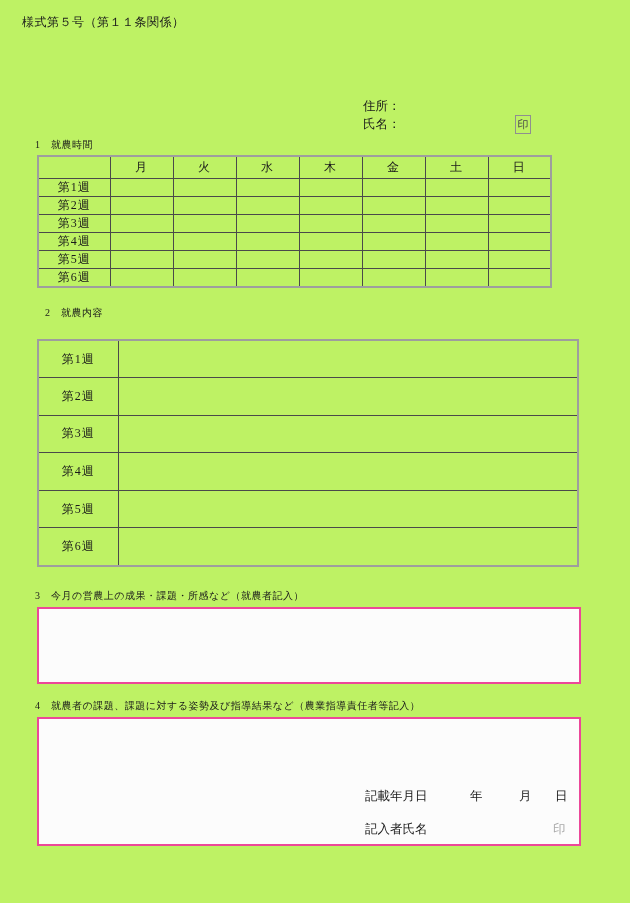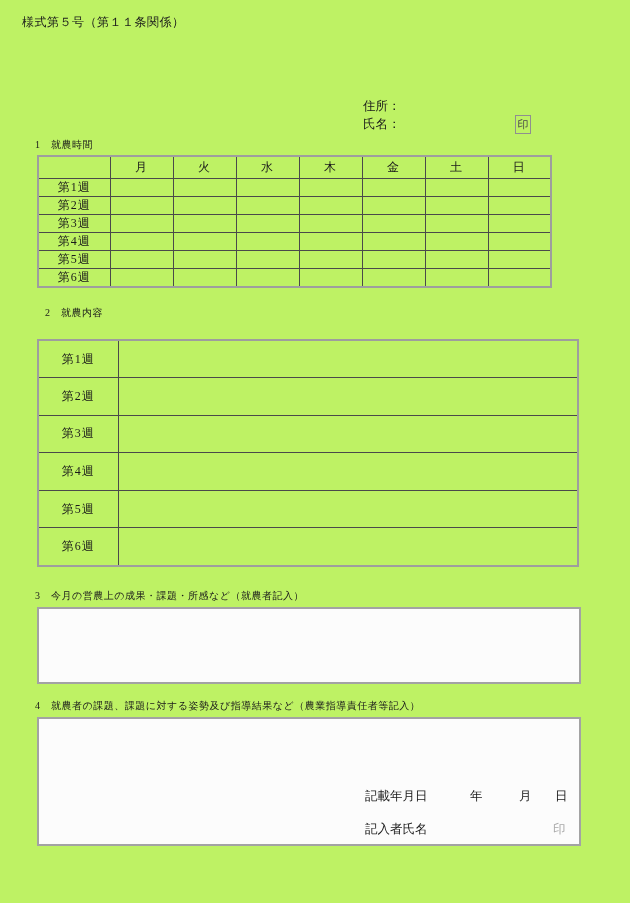--- a/index.html
+++ b/index.html
@@ -32,21 +32,21 @@
   .t1 tr.hdr { height:22px; }
   .t1 tr.data { height:18px; }
 
   .note { position:absolute; left:43px; top:289px; font-size:12px; }
 
   .t2 { position:absolute; left:37px; top:339px; border:2px solid #9e9e9e; }
   .t2 td { border:1px solid #4a4a4a; font-size:12px; }
   .t2 tr { height:37.6px; }
   .t2 .lbl { text-align:center; letter-spacing:1px; }
 
-  .bigbox { position:absolute; left:37px; width:544px; border:2px solid #a3a3a3; box-sizing:border-box; background:#fcfcfc;text-align:right; }
+  .bigbox { position:absolute; left:37px; width:544px; border:2px solid #ec4899; box-sizing:border-box; background:#fcfcfc;text-align:right; }
   .box3 { top:607px; height:77px; }
   .box4 { top:717px; height:129px; }
 
   .b4-text { position:absolute; font-size:12.5px; white-space:nowrap; }
   .pos-datelabel  { left:326px; top:69px; }
   .pos-year       { left:431px; top:69px; }
   .pos-month      { left:480px; top:69px; }
   .pos-day        { left:516px; top:69px; }
   .pos-writer     { left:326px; top:102px; }
   .pos-seal2      { left:514px; top:102px; color:#a9a9a9; }

